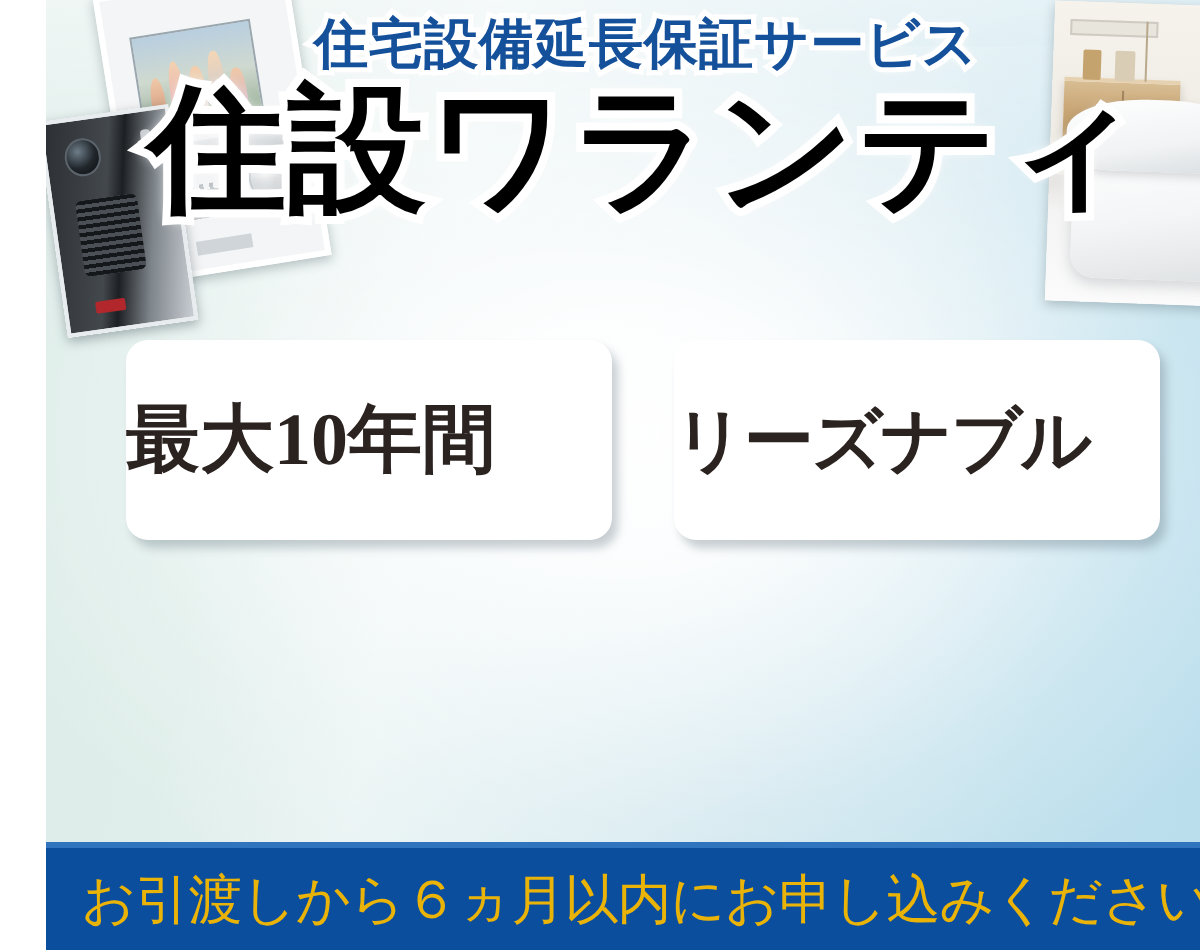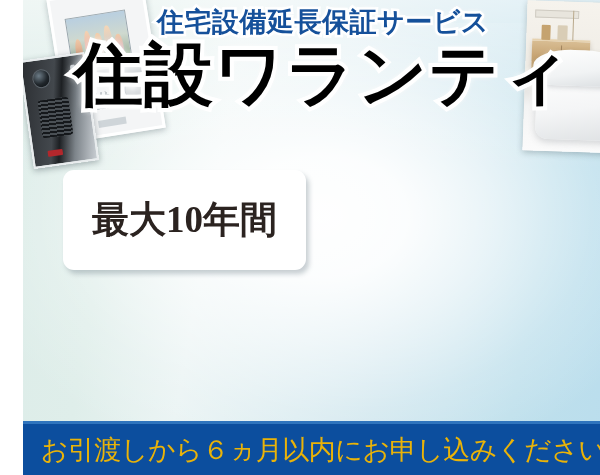--- a/index.html
+++ b/index.html
@@ -251,21 +251,21 @@
     grid-gap: 21px 31px;
     z-index: 5;
   }
   .feature-box {
     height: 100px;
     background: #ffffff;
     border-radius: 11px;
     box-shadow: 3px 4px 5px rgba(90,110,120,0.33);
     display: flex;
     align-items: center;
-    justify-content: center;
+    justify-content: flex-start;
   }
   .feature-label {
     font-size: 37px;
     font-weight: 700;
     color: #2b2320;
     letter-spacing: 0px;
     white-space: nowrap;
   }
   .feature-label.tight { letter-spacing: -1px; font-size: 35px; }
 
@@ -333,19 +333,22 @@
 
   <div class="headline-wrap">
     <div id="subtitle">住宅設備延長保証サービス</div>
     <div id="maintitle">住設ワランティ</div>
   </div>
 
   <div id="features">
     <div class="feature-box">
       <span class="feature-label">最大10年間</span>
     </div>
+    <div class="feature-box">
+      <span class="feature-label tight">リーズナブル</span>
+    </div>
   </div>
 
   <div id="bottom-banner">
     <span id="bottom-banner-text">お引渡しから６ヵ月以内にお申し込みください</span>
   </div>
 
 </div>
 
 </body></html>

